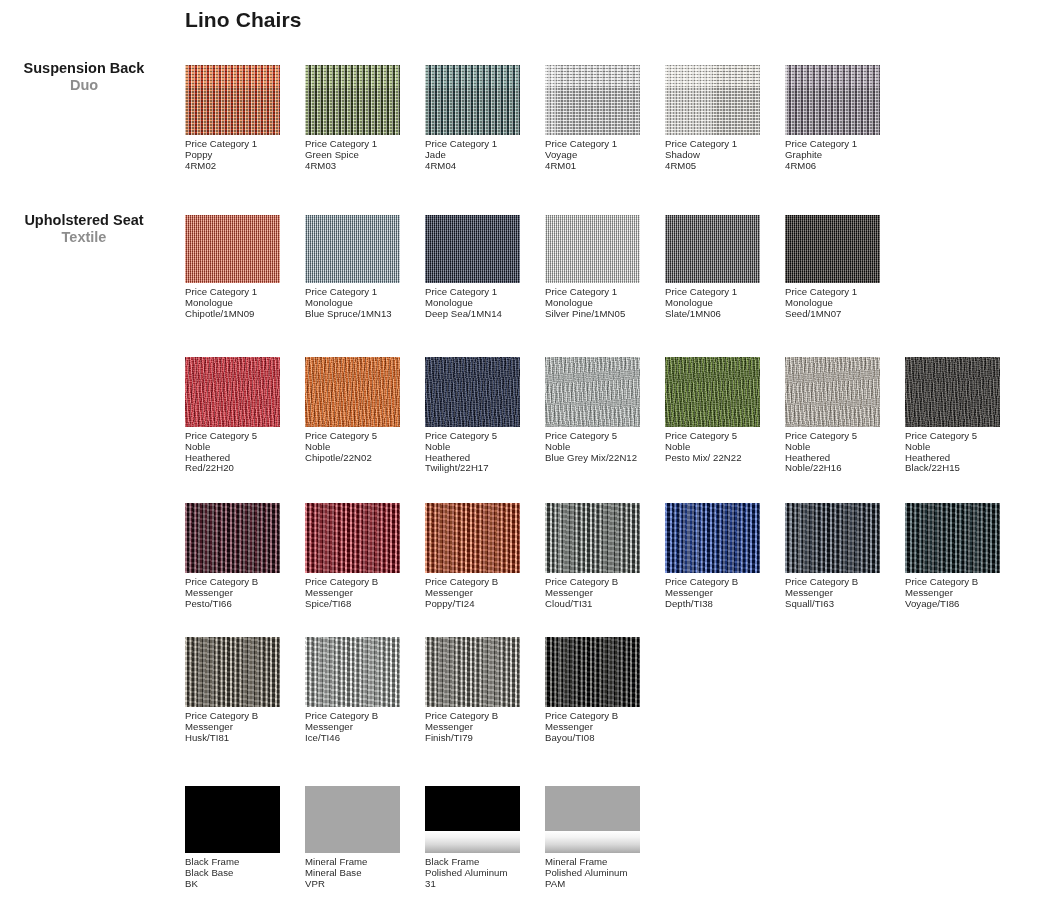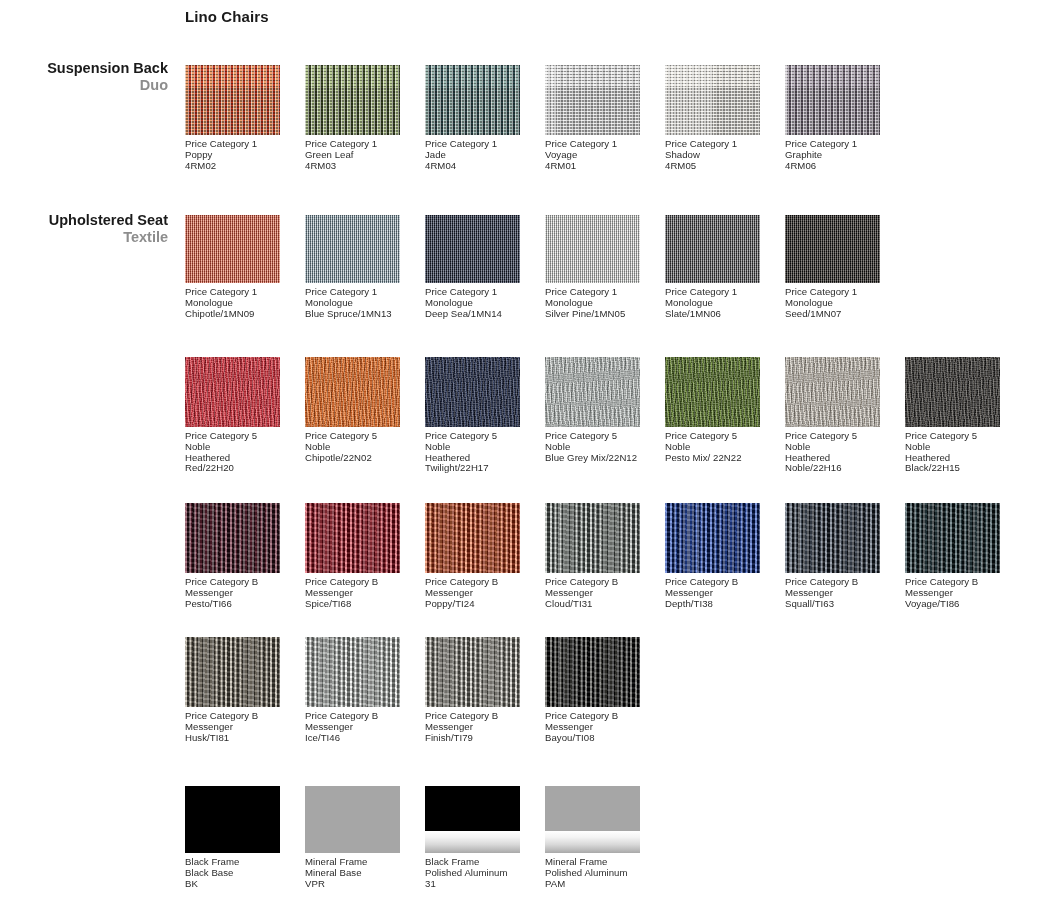--- a/index.html
+++ b/index.html
@@ -10,32 +10,32 @@
     font-family:"Liberation Sans","DejaVu Sans",sans-serif;
     color:#231f20;
     overflow:hidden;
     position:relative;
   }
   #page{position:relative;width:1048px;height:916px;}
 
   .page-title{
     position:absolute;
     left:185px;top:8px;
-    font-size:15px;
+    font-size:21px;
     font-weight:bold;
     letter-spacing:.1px;
     color:#1a1a1a;
   }
 
   
   .section-label{
     position:absolute;
     left:0px;
     width:168px;
-    text-align:right;
+    text-align:center;
   }
   .section-label .main{
     font-size:14.5px;
     font-weight:bold;
     color:#1a1a1a;
     line-height:17px;
     display:block;
   }
   .section-label .sub{
     font-size:14.5px;
@@ -129,21 +129,21 @@
         <div class="caption">
           <span>Price Category 1</span>
           <span>Poppy</span>
           <span>4RM02</span>
         </div>
       </div>
       <div class="cell" style="left: 120px; top: 0px;">
         <div class="swatch tex-duo" style="height: 70px; background-color: rgb(62, 74, 39); background-image: repeating-linear-gradient(90deg, rgb(185, 204, 150) 0px, rgb(185, 204, 150) 3px, rgb(62, 74, 39) 3px, rgb(62, 74, 39) 6px), repeating-linear-gradient(0deg, rgb(34, 42, 18) 0px, rgb(34, 42, 18) 3px, rgba(0, 0, 0, 0) 3px, rgba(0, 0, 0, 0) 6px); background-blend-mode: normal, multiply;"></div>
         <div class="caption">
           <span>Price Category 1</span>
-          <span>Green Leaf</span>
+          <span>Green Spice</span>
           <span>4RM03</span>
         </div>
       </div>
       <div class="cell" style="left: 240px; top: 0px;">
         <div class="swatch tex-duo" style="height: 70px; background-color: rgb(47, 74, 78); background-image: repeating-linear-gradient(90deg, rgb(157, 185, 178) 0px, rgb(157, 185, 178) 3px, rgb(47, 74, 78) 3px, rgb(47, 74, 78) 6px), repeating-linear-gradient(0deg, rgb(22, 41, 45) 0px, rgb(22, 41, 45) 3px, rgba(0, 0, 0, 0) 3px, rgba(0, 0, 0, 0) 6px); background-blend-mode: normal, multiply;"></div>
         <div class="caption">
           <span>Price Category 1</span>
           <span>Jade</span>
           <span>4RM04</span>
         </div>

